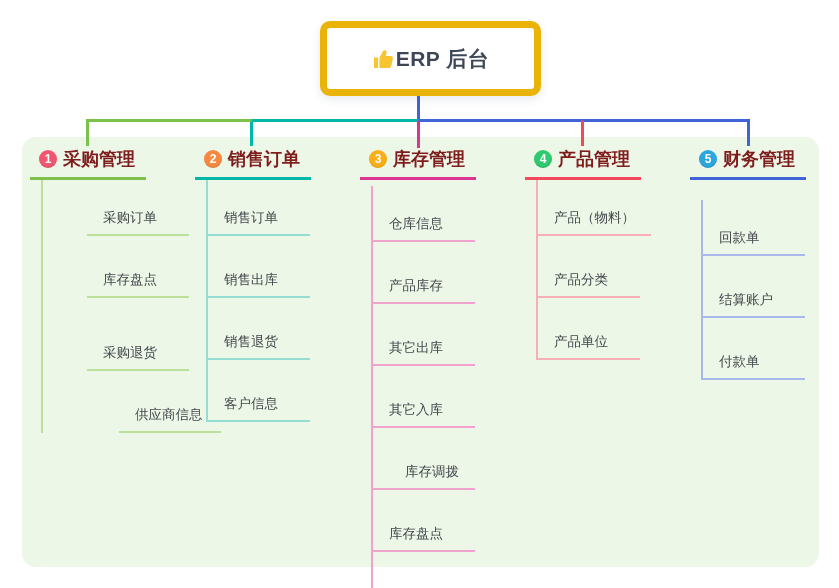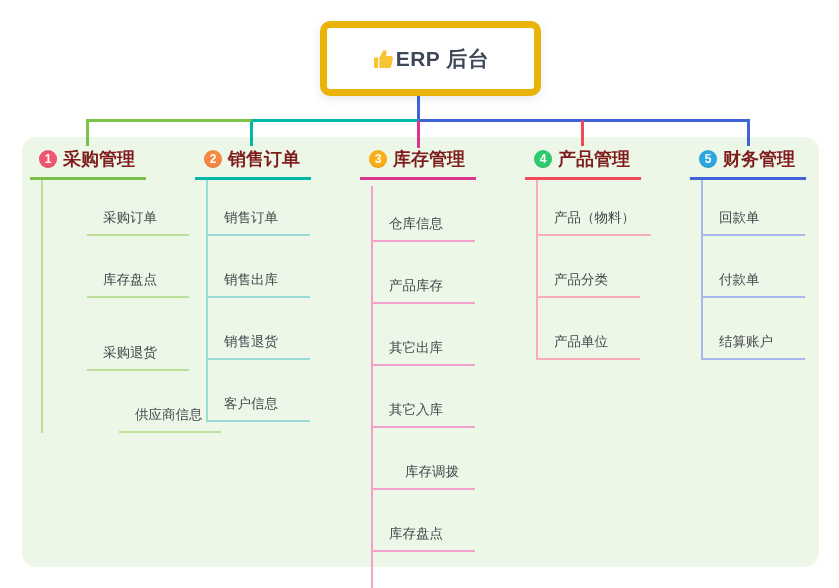--- a/index.html
+++ b/index.html
@@ -170,25 +170,25 @@
         <li style="border-bottom-color: rgb(249, 174, 181);">
           <span>产品单位</span>
         </li>
       </ul>
     </div>
     <div class="branch" style="left: 690px;">
       <div class="branch-title" style="border-bottom-color: rgb(65, 99, 216);">
         <span class="badge" style="background: rgb(43, 166, 223);">5</span>
         <span class="title-label">财务管理</span>
       </div>
-      <ul class="children" style="border-left-color: rgb(168, 184, 236);">
+      <ul class="children" style="border-left-color: rgb(168, 184, 236); margin-top: 20px;">
         <li style="border-bottom-color: rgb(168, 184, 236);">
           <span>回款单</span>
         </li>
         <li style="border-bottom-color: rgb(168, 184, 236);">
-          <span>付款单</span>
+          <span>结算账户</span>
         </li>
         <li style="border-bottom-color: rgb(168, 184, 236);">
-          <span>结算账户</span>
+          <span>付款单</span>
         </li>
       </ul>
     </div>
   </div>
 
 </body></html>

